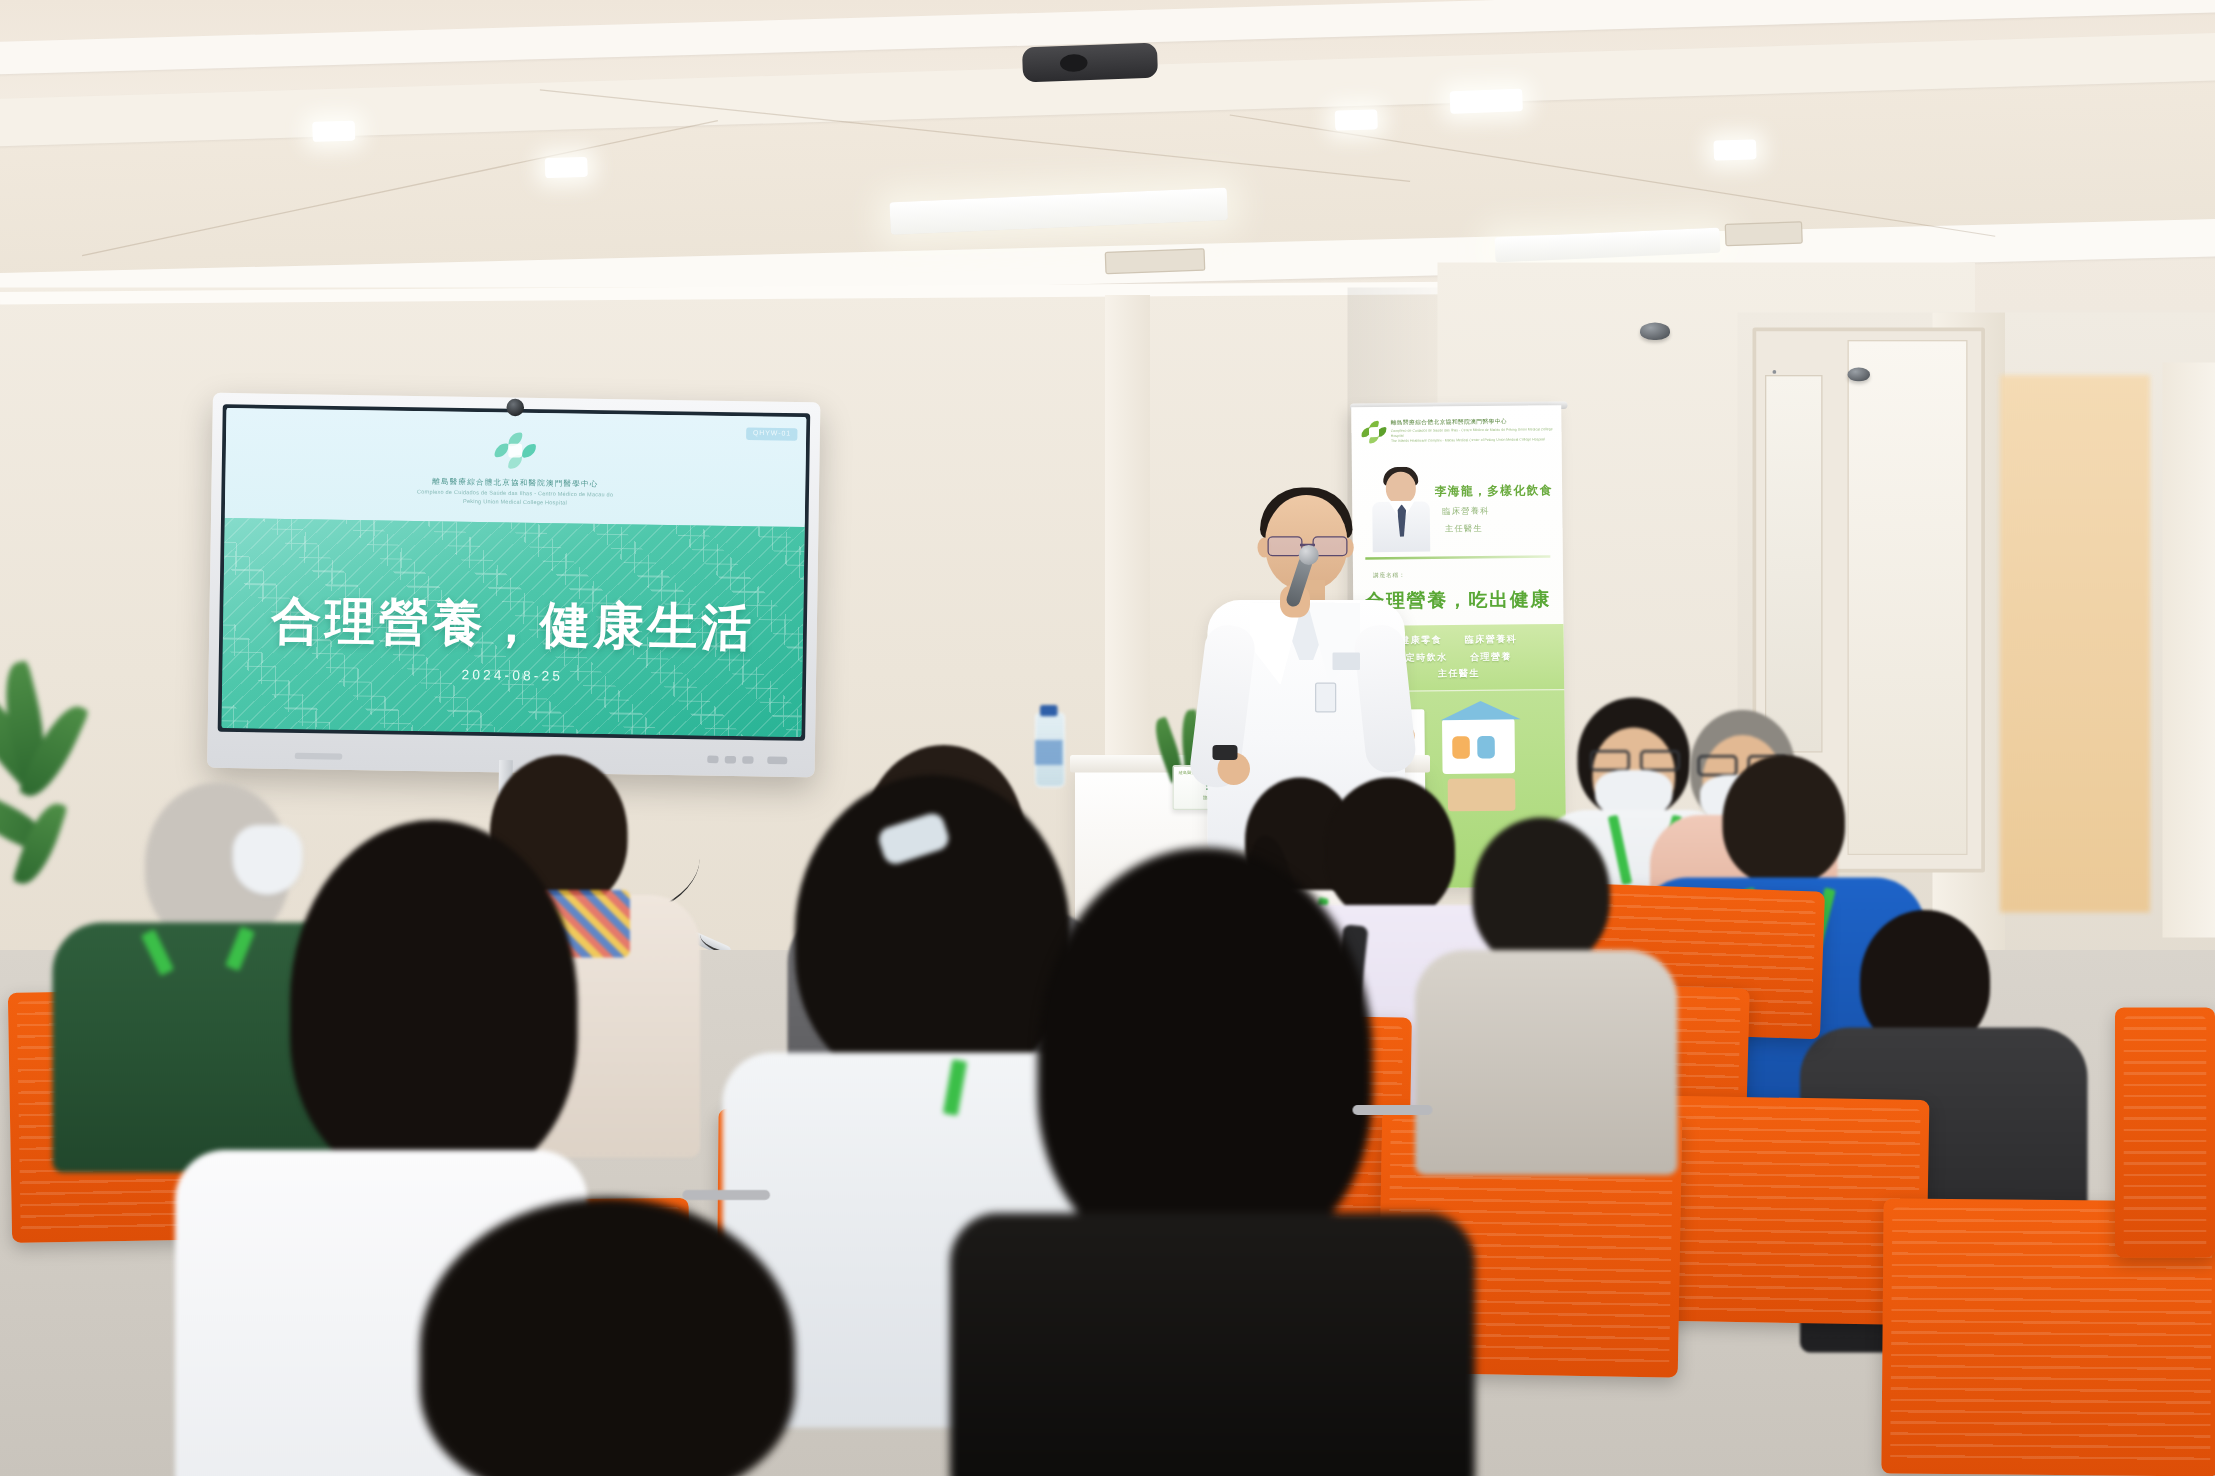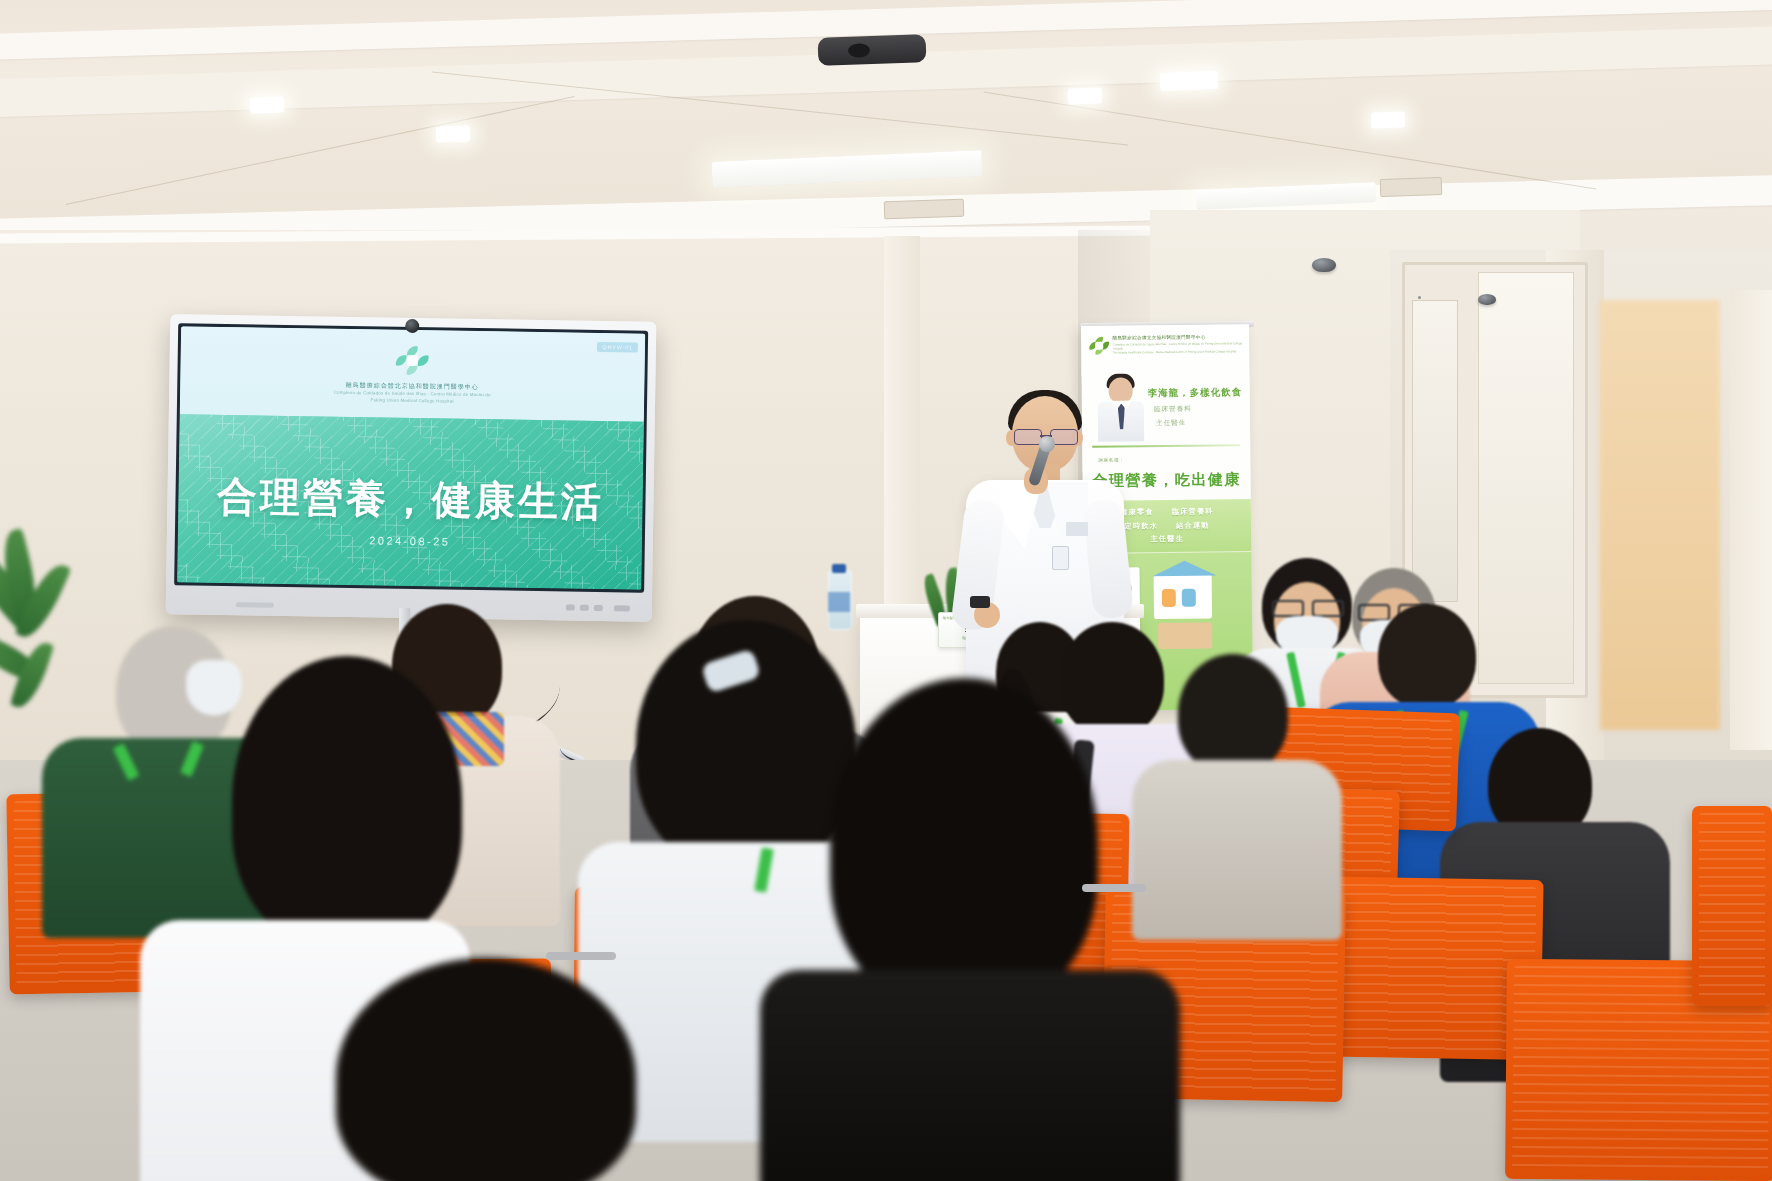--- a/index.html
+++ b/index.html
@@ -375,21 +375,21 @@
     <div class="bn-topic">合理營養，吃出健康</div>
 
     <div class="bn-green"></div>
     <div class="bn-bullets">
       <div class="bn-bul-row">
         <span>健康零食</span>
         <span>臨床營養科</span>
       </div>
       <div class="bn-bul-row">
         <span>定時飲水</span>
-        <span>結合運動</span>
+        <span>合理營養</span>
       </div>
       <div class="bn-bul-row">
         <span>主任醫生</span>
       </div>
     </div>
 
     <div class="bn-lower">
       <i class="bn-card" style="left:12px;top:14px;width:44px;height:42px;"></i>
       <i class="bn-bowl" style="left:20px;top:24px;width:28px;height:22px;"></i>
       <i class="bn-card" style="left:12px;top:66px;width:44px;height:40px;"></i>

